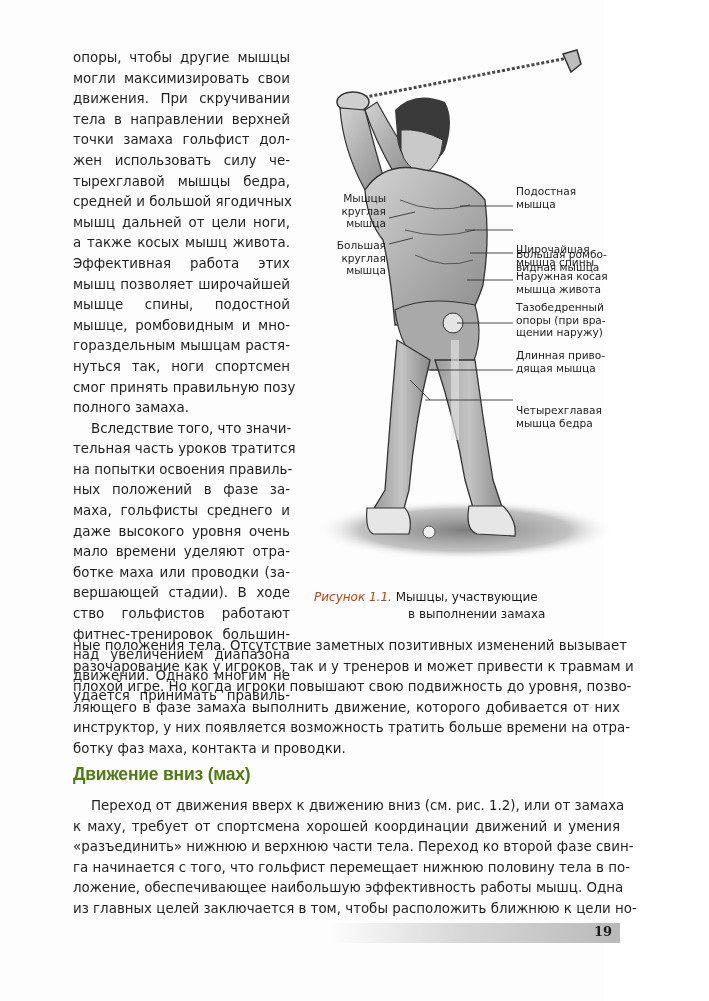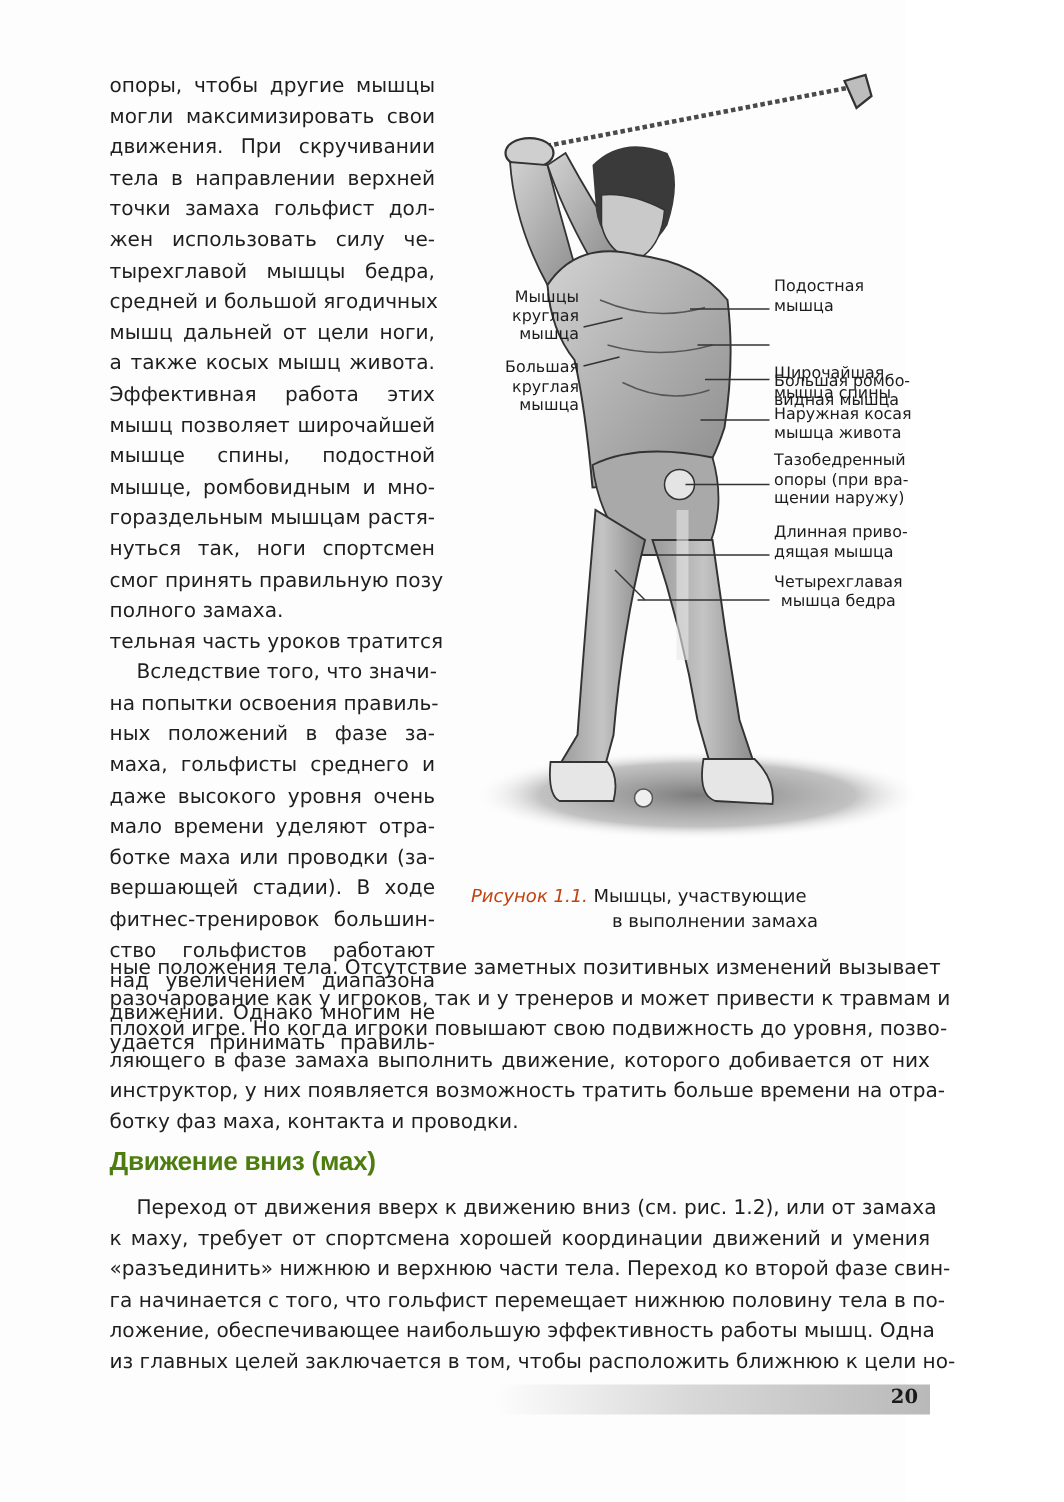--- a/index.html
+++ b/index.html
@@ -54,31 +54,31 @@
       <span class="ln">Эффективная работа этих</span>
       <span class="ln">мышц позволяет широчайшей</span>
       <span class="ln">мышце спины, подостной</span>
       <span class="ln">мышце, ромбовидным и мно-</span>
       <span class="ln">гораздельным мышцам растя-</span>
       <span class="ln">нуться так, ноги спортсмен</span>
       <span class="ln">смог принять правильную позу</span>
       <span class="ln last">полного замаха.</span>
     </div>
     <div>
+      <span class="ln indent">Вследствие того, что значи-</span>
       <span class="ln">тельная часть уроков тратится</span>
-      <span class="ln indent">Вследствие того, что значи-</span>
       <span class="ln">на попытки освоения правиль-</span>
       <span class="ln">ных положений в фазе за-</span>
       <span class="ln">маха, гольфисты среднего и</span>
       <span class="ln">даже высокого уровня очень</span>
       <span class="ln">мало времени уделяют отра-</span>
       <span class="ln">ботке маха или проводки (за-</span>
       <span class="ln">вершающей стадии). В ходе</span>
+      <span class="ln">ство гольфистов работают</span>
       <span class="ln">фитнес-тренировок большин-</span>
-      <span class="ln">ство гольфистов работают</span>
       <span class="ln">над увеличением диапазона</span>
       <span class="ln">движений. Однако многим не</span>
       <span class="ln">удается принимать правиль-</span>
     </div>
   </div>
 
   <div class="full" style="top:636px;">
     <span class="ln">ные положения тела. Отсутствие заметных позитивных изменений вызывает</span>
     <span class="ln">разочарование как у игроков, так и у тренеров и может привести к травмам и</span>
     <span class="ln">плохой игре. Но когда игроки повышают свою подвижность до уровня, позво-</span>
@@ -192,28 +192,28 @@
     </div>
     <div class="fig-label" style="left:211px; top:261px;">
       <div>Тазобедренный</div>
       <div>опоры (при вра-</div>
       <div>щении наружу)</div>
     </div>
     <div class="fig-label" style="left:211px; top:309px;">
       <div>Длинная приво-</div>
       <div>дящая мышца</div>
     </div>
-    <div class="fig-label" style="left:211px; top:342px;text-align:center;">
+    <div class="fig-label" style="left:211px; top:364px;">
       <div>Четырехглавая</div>
       <div>мышца бедра</div>
     </div>
   </div>
 
   <div class="caption">
     <span class="cap-num">Рисунок 1.1.</span>
     <span>Мышцы, участвующие</span>
     <span class="ln2">в выполнении замаха</span>
   </div>
 
   <div class="footer-bar">
-    <span class="page-num">20</span>
+    <span class="page-num">19</span>
   </div>
 </div>
 
 </body></html>

